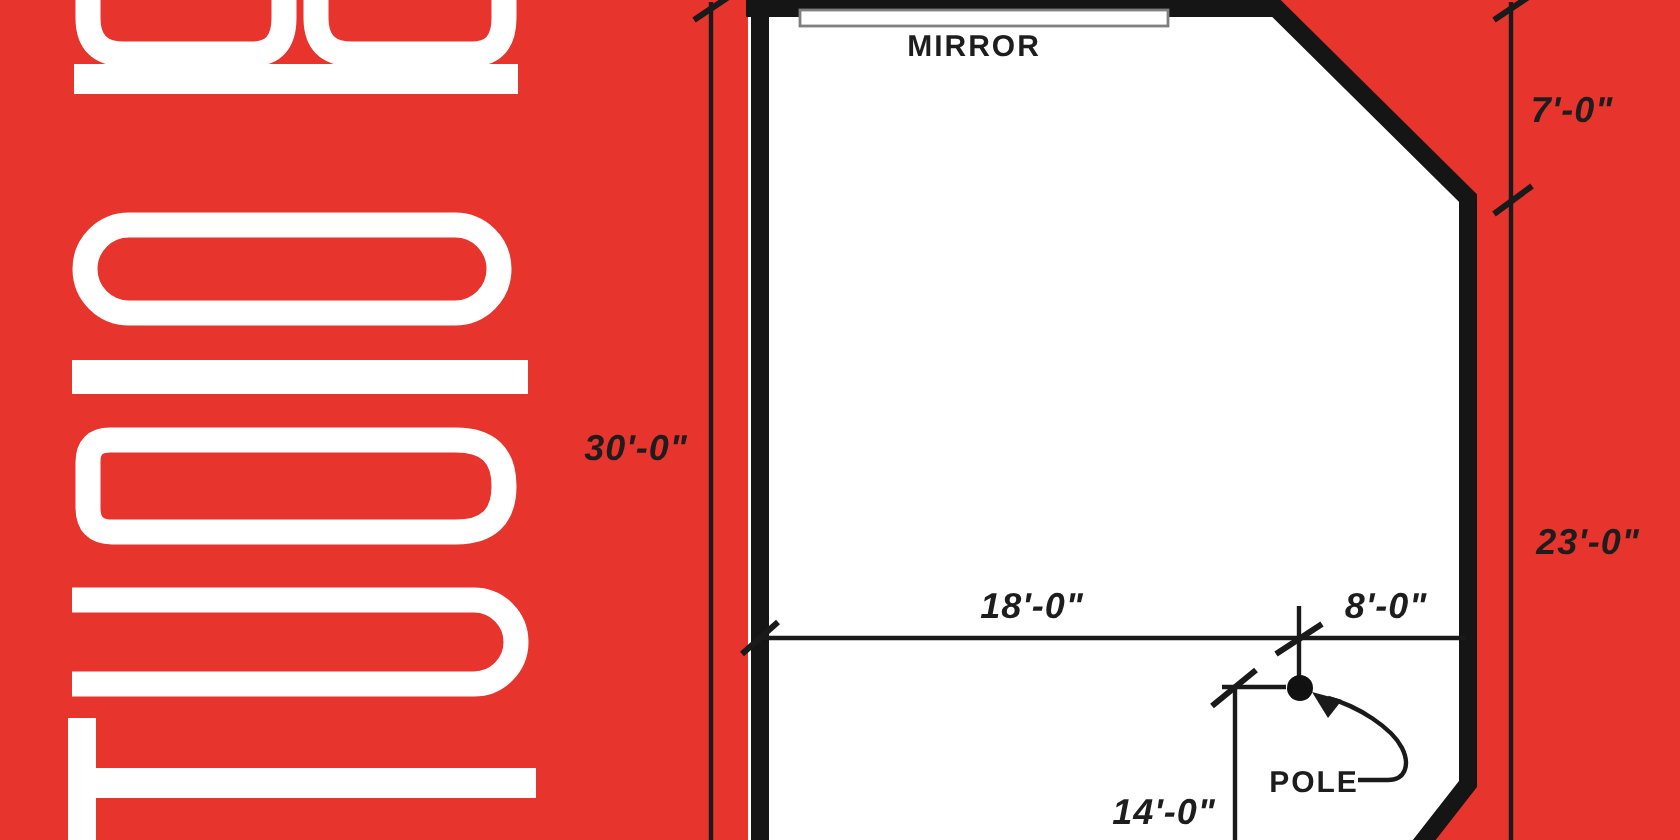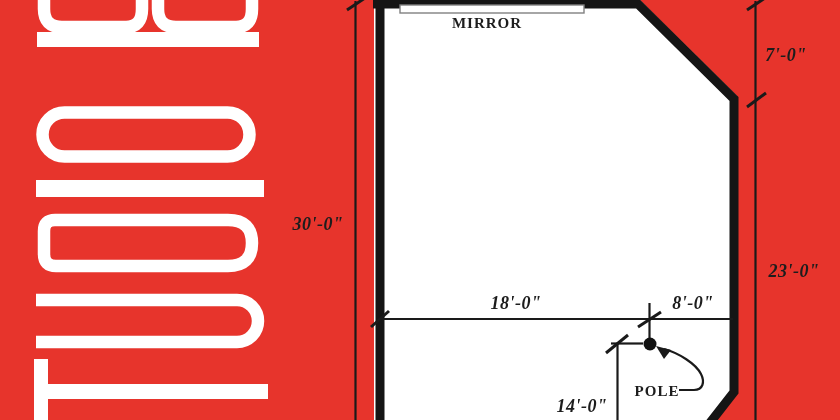--- a/index.html
+++ b/index.html
@@ -1,21 +1,21 @@
 <!DOCTYPE html>
 <html><head>
 <meta charset="utf-8">
 <style>
   html,body{margin:0;padding:0;background:#e7342c;}
   .stage{
     position:relative;
     width:831px;height:420px;
     overflow:hidden;
     background:#e7342c;
-    font-family:Liberation Serif, serif;
+    font-family:Liberation Sans, sans-serif;
   }
   .stage svg{position:absolute;left:0;top:0;display:block;}
   .sr-only{
     position:absolute;width:1px;height:1px;overflow:hidden;
     clip:rect(0 0 0 0);white-space:nowrap;
   }
   text{fill:#1d1d1d;}
   .dim-label{
     font-size:18px;font-style:italic;font-weight:bold;
     letter-spacing:0.5px;

